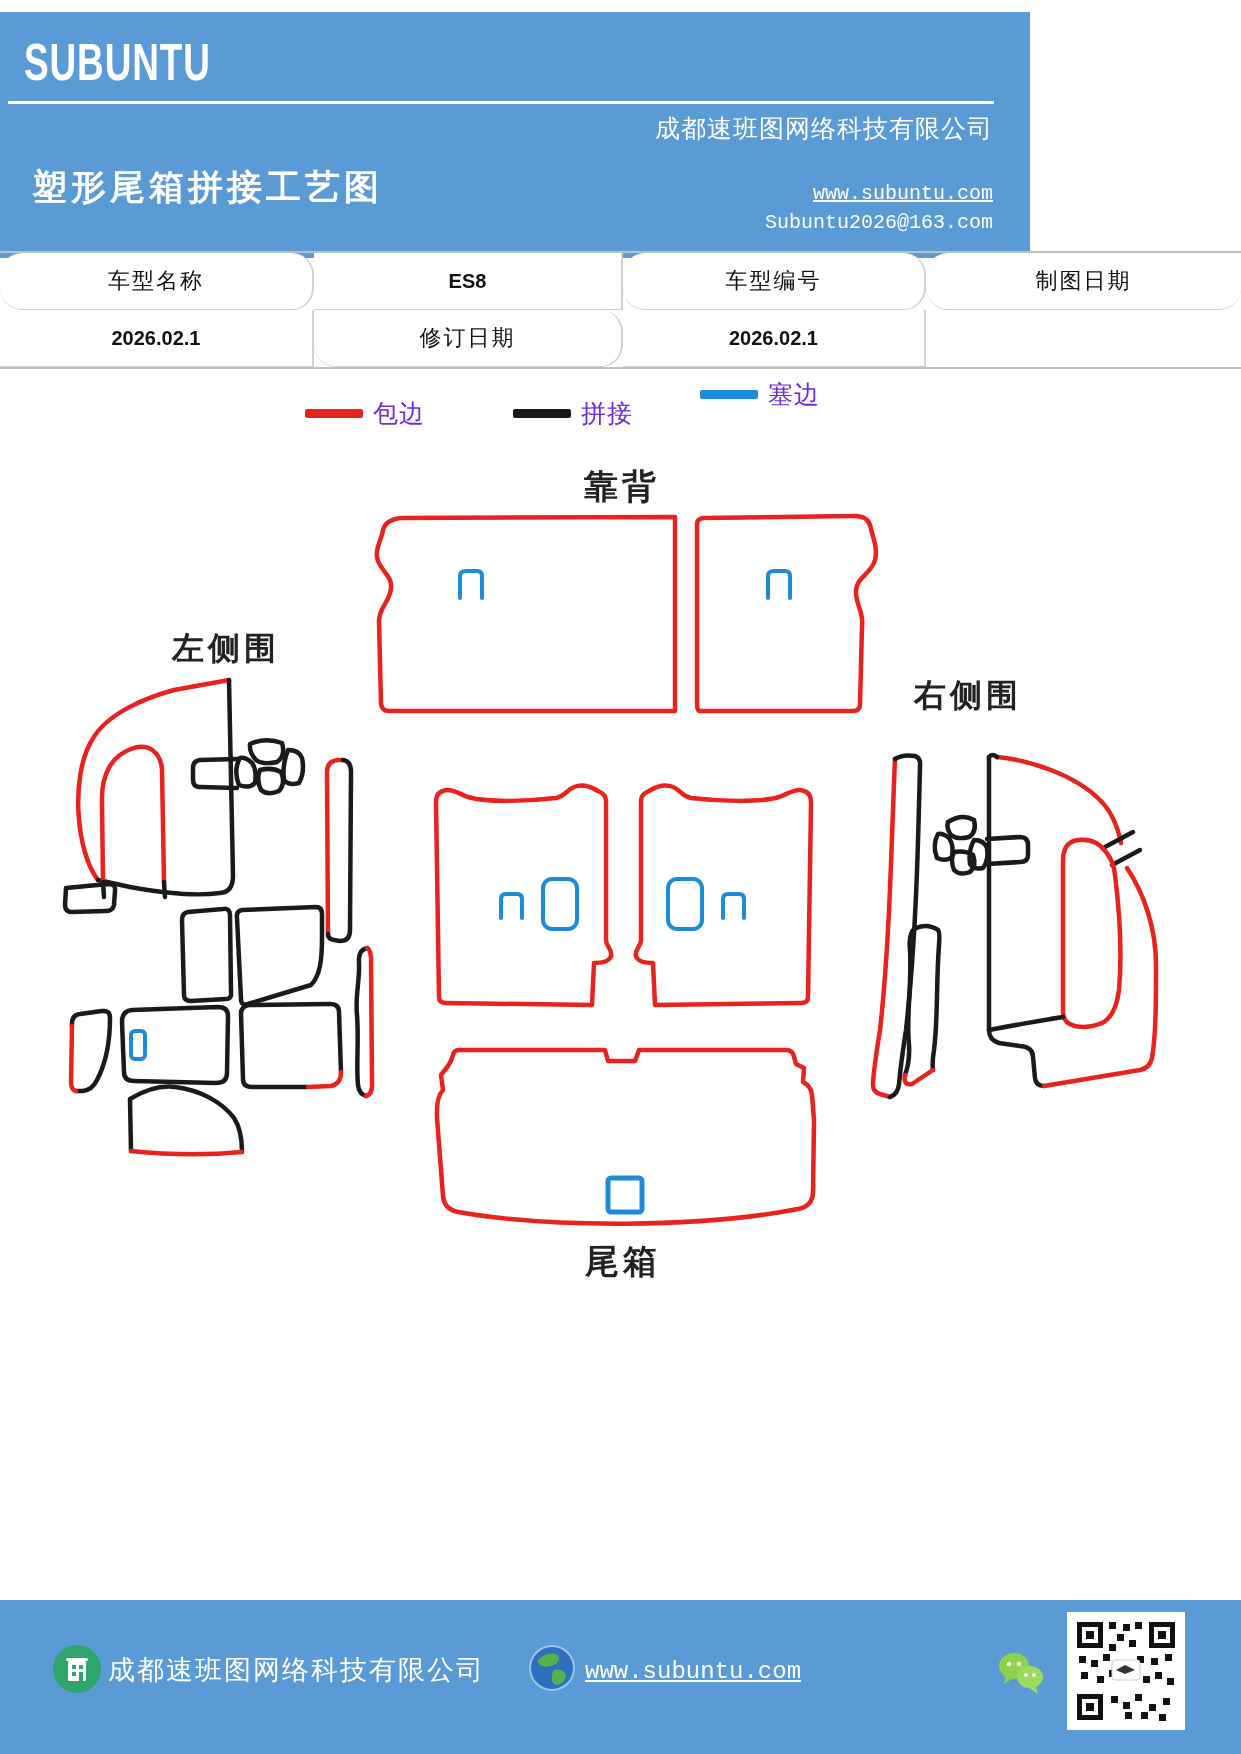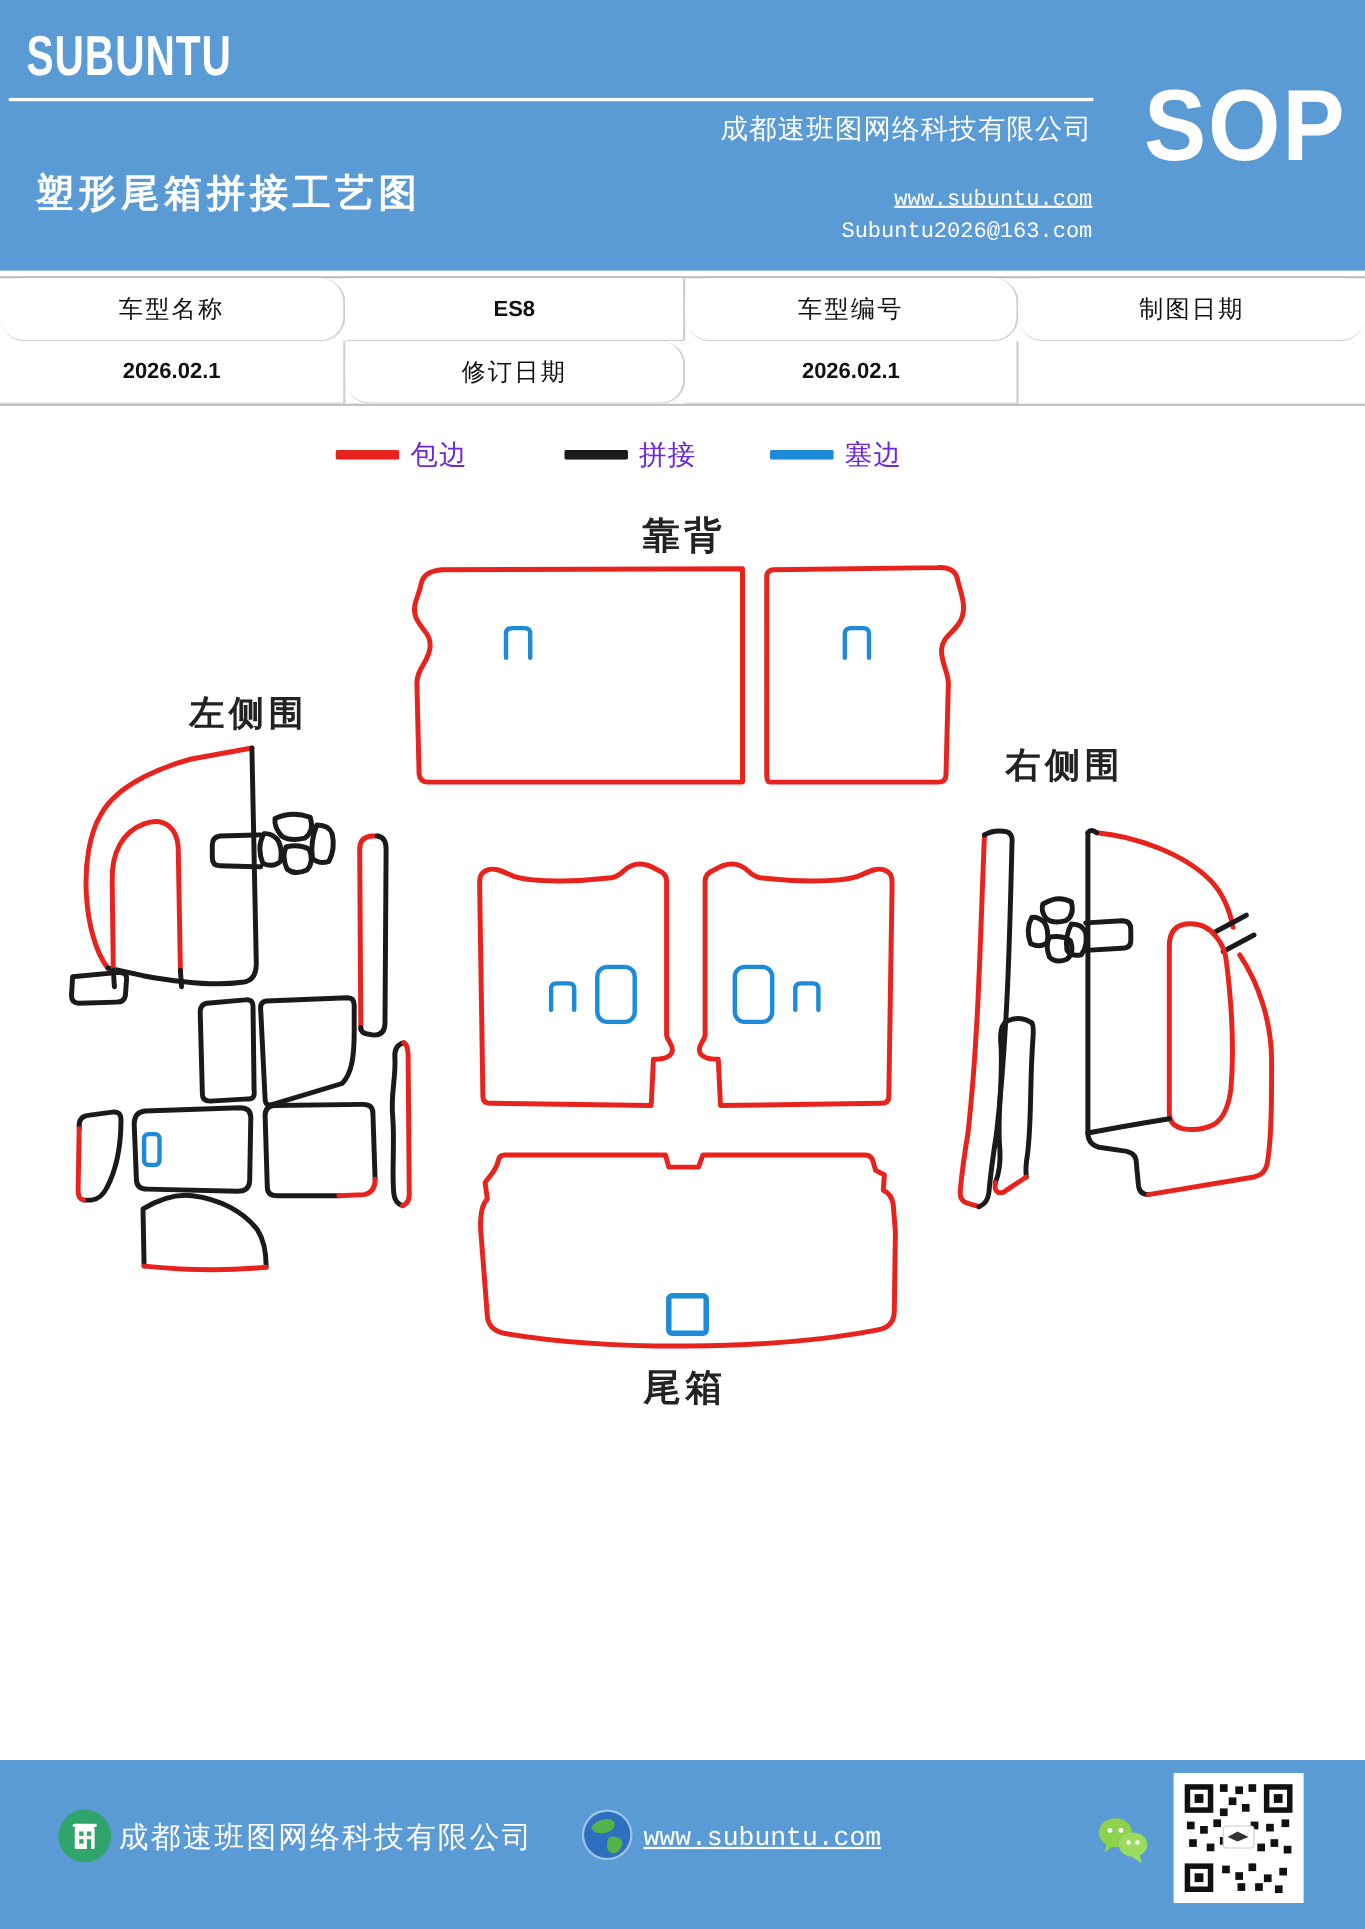--- a/index.html
+++ b/index.html
@@ -1,19 +1,19 @@
 <!DOCTYPE html>
 <html><head>
 <meta charset="utf-8">
 <style>
   html,body{margin:0;padding:0;background:#888;}
   .page{position:relative;width:1241px;height:1754px;background:#ffffff;overflow:hidden;
         font-family:"Liberation Sans",sans-serif;}
   
-  .header{position:absolute;left:0;top:0;width:1241px;height:246px;background:#5B9BD5;}
+  .header{position:absolute;left:0;top:12px;width:1030px;height:246px;background:#5B9BD5;}
   .logo{position:absolute;left:24px;top:22px;font-size:42px;font-weight:800;color:#fff;
         transform:scale(0.88,1.22);transform-origin:left top;letter-spacing:1px;}
   .hr-line{position:absolute;left:8px;top:89px;width:986px;height:3px;background:#fff;}
   .hd-company{position:absolute;left:0;top:100px;width:993px;text-align:right;color:#fff;
         font-size:25px;letter-spacing:1px;}
   .hd-title{position:absolute;left:32px;top:152px;color:#fff;font-size:35px;font-weight:700;
         letter-spacing:4px;}
   .hd-site{position:absolute;left:0;top:170px;width:993px;text-align:right;color:#fff;
         font-size:20px;font-family:"Liberation Mono",monospace;text-decoration:underline;cursor:pointer;}
   .hd-mail{position:absolute;left:0;top:199px;width:993px;text-align:right;color:#fff;
@@ -80,21 +80,21 @@
       <rect x="0" y="0" width="58" height="9" rx="2" fill="#E8221C"></rect>
     </svg>
     <span class="legend-label">包边</span>
   </div>
   <div class="legend-item" style="left:513px;top:399px;">
     <svg width="58" height="9">
       <rect x="0" y="0" width="58" height="9" rx="2" fill="#1A1A1A"></rect>
     </svg>
     <span class="legend-label">拼接</span>
   </div>
-  <div class="legend-item" style="left:700px;top:399px;">
+  <div class="legend-item" style="left:700px;top:380px;">
     <svg width="58" height="9">
       <rect x="0" y="0" width="58" height="9" rx="2" fill="#1D8BD8"></rect>
     </svg>
     <span class="legend-label">塞边</span>
   </div>
 
   <svg class="diagram" width="1241" height="915" viewBox="0 395 1241 915">
 
     <text class="dlabel" x="622" y="498" style="font-size:34px">靠背</text>
     <text class="dlabel" x="226" y="659">左侧围</text>

